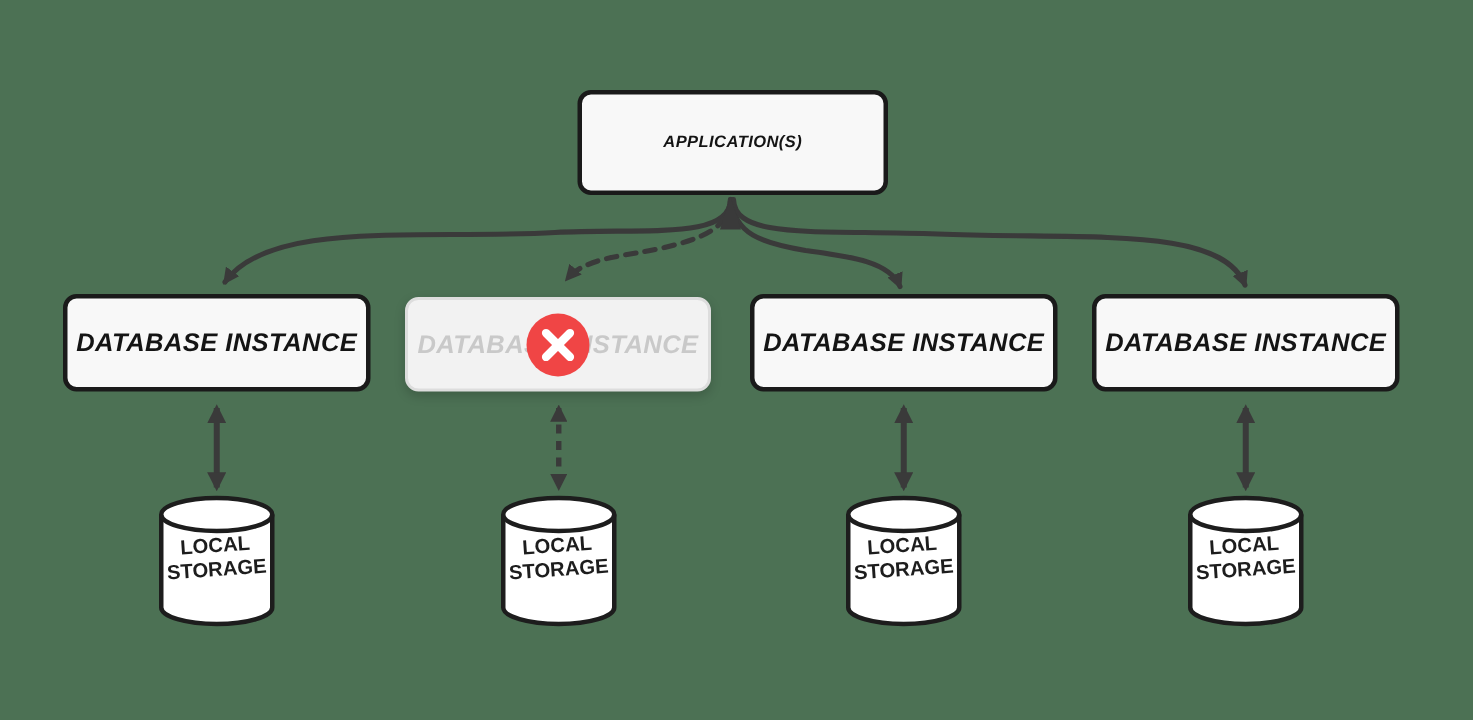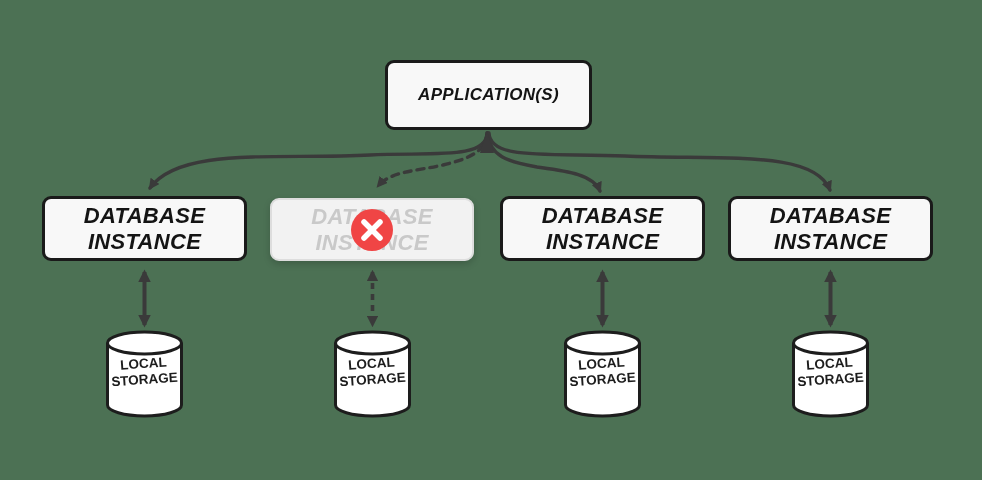--- a/index.html
+++ b/index.html
@@ -21,22 +21,22 @@
     position:absolute;box-sizing:border-box;
     display:flex;align-items:center;justify-content:center;
     background:var(--box-bg);
     border:3px solid var(--box-border);
     border-radius:9px;
     color:var(--text);
     font-weight:bold;font-style:italic;
     letter-spacing:.3px;
     text-align:center;
   }
-  .app-node{left:385px;top:60px;width:207px;height:70px;font-size:17px;}
-  .db-node{top:196px;width:205px;height:65px;font-size:22px;}
+  .app-node{left:385px;top:60px;width:207px;height:70px;font-size:11px;}
+  .db-node{top:196px;width:205px;height:65px;font-size:17px;}
   .db-node.failed{
     left:270px;top:198px;width:204px;height:63px;
     background:var(--disabled-bg);
     border:2px solid var(--disabled-border);
     color:var(--disabled-text);
     box-shadow:0 3px 7px rgba(0,0,0,.18);
   }
   .badge{
     position:absolute;left:50%;top:50%;
     width:42px;height:42px;margin:-21px 0 0 -21px;

